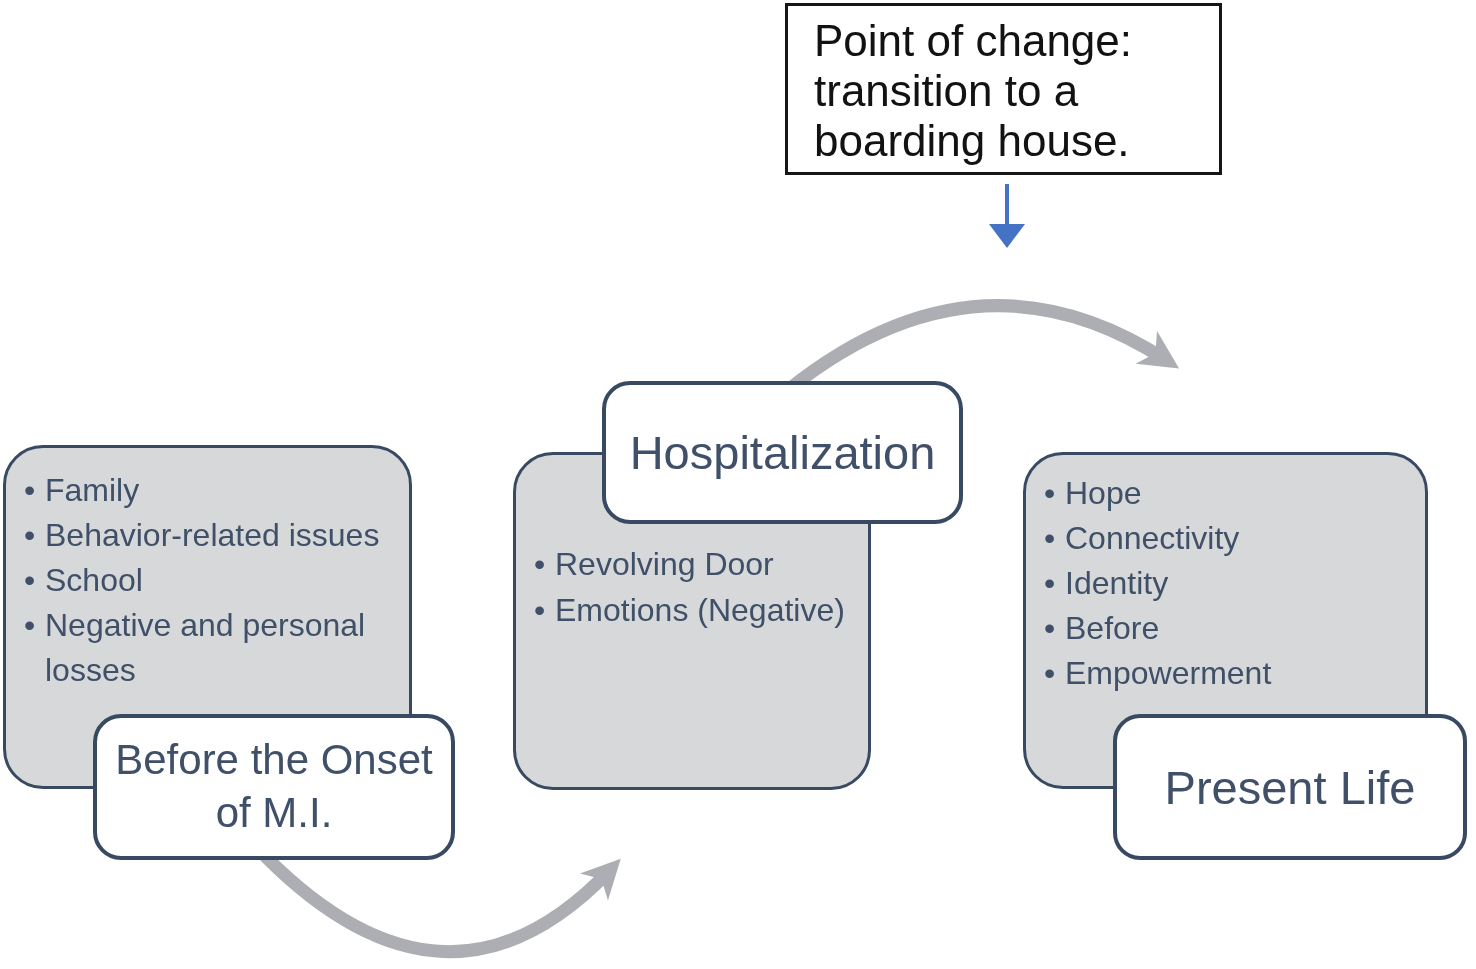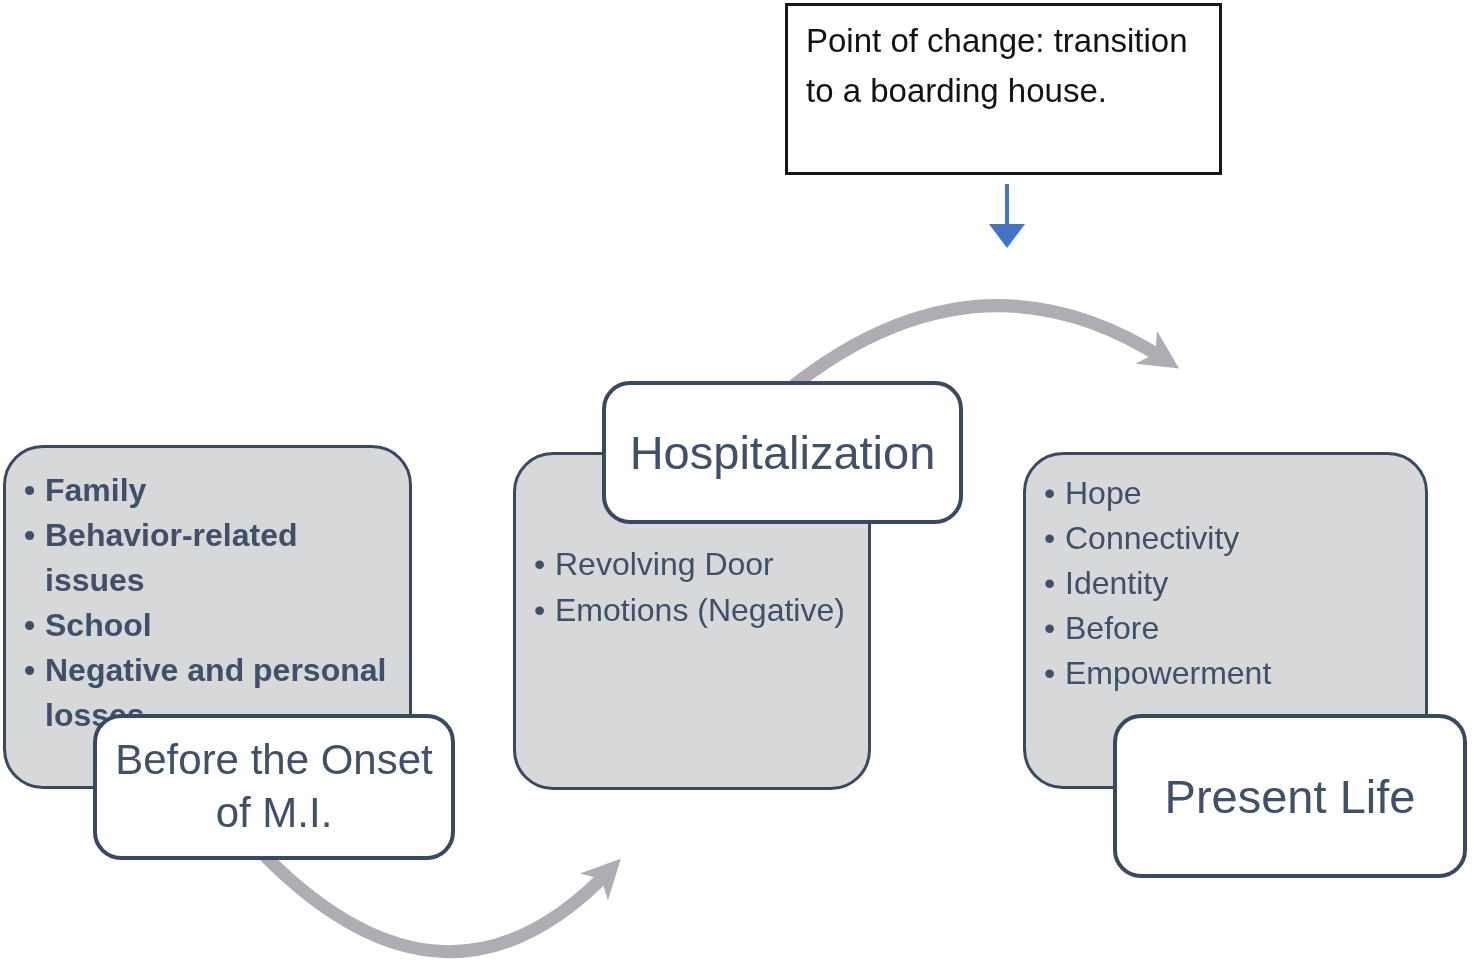--- a/index.html
+++ b/index.html
@@ -31,21 +31,21 @@
   .panel li {
     position: relative;
     padding-left: 21px;
   }
   .panel li::before {
     content: "\2022";
     position: absolute;
     left: 0;
     top: 0;
   }
-  .panel-left   { left: 3px;    top: 445px; width: 409px; height: 344px; font-weight: bold; }
+  .panel-left   { left: 3px;    top: 445px; width: 409px; height: 344px; }
   .panel-left ul   { padding: 20px 6px 0 18px; }
   .panel-middle { left: 513px;  top: 452px; width: 358px; height: 338px; }
   .panel-middle ul { padding: 86px 6px 0 18px; line-height: 46px; }
   .panel-right  { left: 1023px; top: 452px; width: 405px; height: 337px; }
   .panel-right ul  { padding: 16px 6px 0 18px; }
 
   
   .overlay {
     position: absolute;
     left: 0; top: 0;
@@ -65,35 +65,35 @@
     display: flex;
     align-items: center;
     justify-content: center;
     text-align: center;
     z-index: 3;
   }
   .label-before  { left: 93px;   top: 714px; width: 362px; height: 146px;
                    font-size: 42px; line-height: 1.26; padding: 0 14px; }
   .label-hosp    { left: 602px;  top: 381px; width: 361px; height: 143px;
                    font-size: 47px; }
-  .label-present { left: 1113px; top: 714px; width: 354px; height: 164px;
-                   font-size: 47px; }
+  .label-present { left: 1113px; top: 714px; width: 354px; height: 146px;
+                   font-size: 47px; border-radius: 27px; }
 
   
   .annotation {
     position: absolute;
     left: 785px; top: 3px;
     width: 437px; height: 172px;
     background: #ffffff;
     border: 3px solid #161616;
     box-sizing: border-box;
     color: #121212;
-    font-size: 33px;
+    font-size: 44px;
     line-height: 50px;
-    padding: 10px 20px 0 18px;
+    padding: 10px 20px 0 26px;
     z-index: 4;
   }
 </style>
 </head>
 <body>
 
 <div class="canvas">
 
   <div class="panel panel-left">
     <ul>

